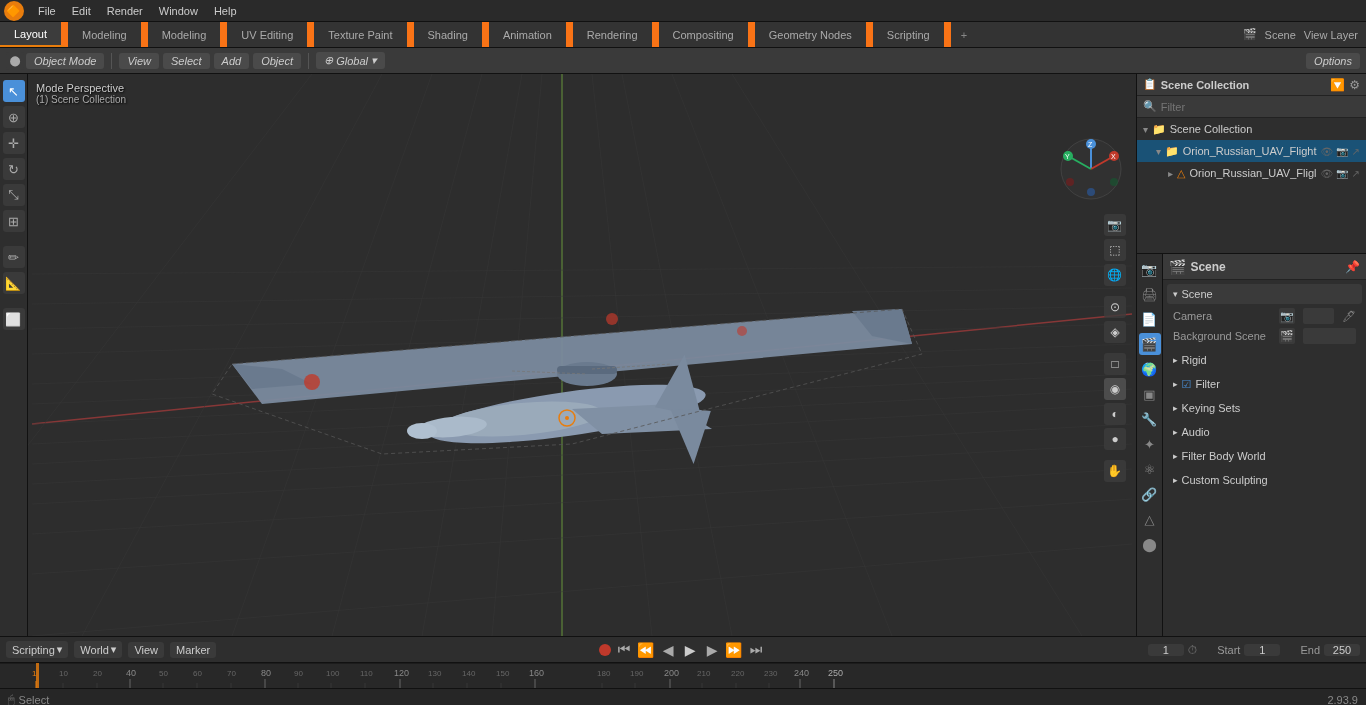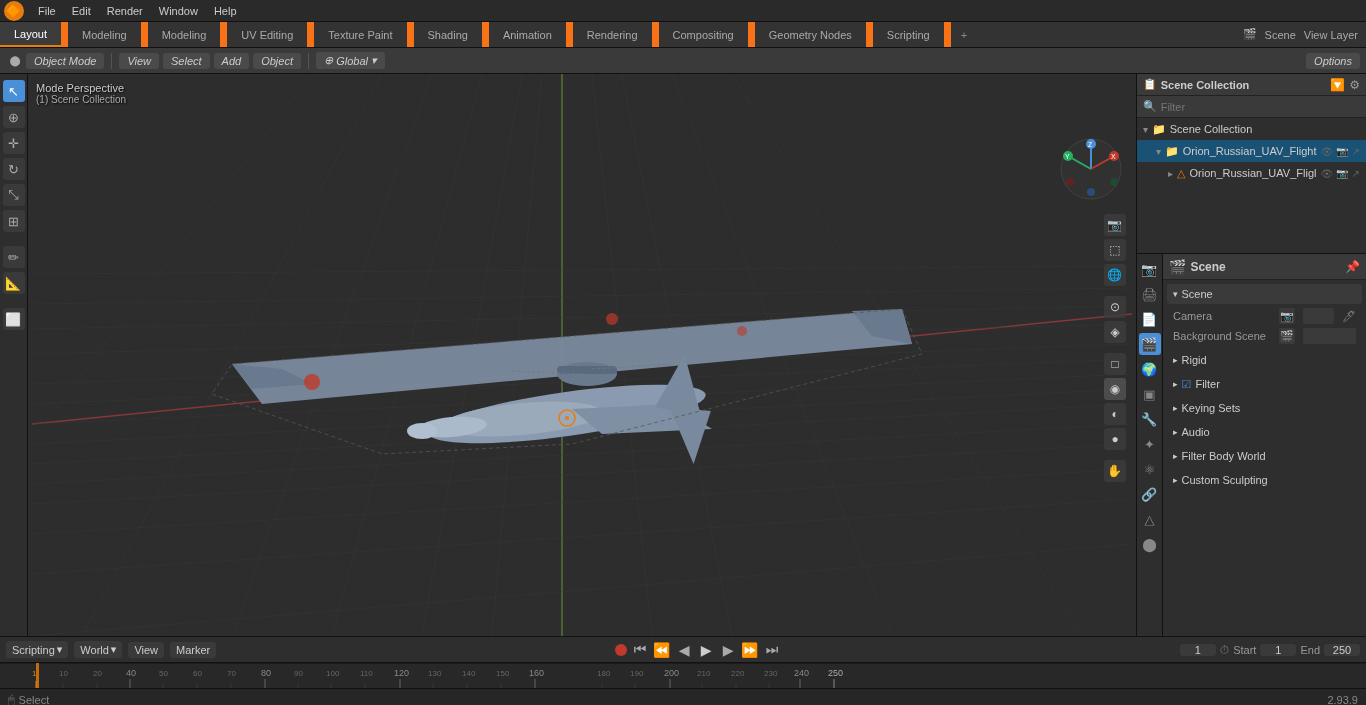--- a/index.html
+++ b/index.html
@@ -376,20 +376,21 @@
       border: none;
       border-radius: 3px;
       color: #ccc;
       font-size: 11px;
       text-align: center;
       outline: none;
     }
     .tl-label {
       font-size: 11px;
       color: #999;
+      margin-left: 16px;
     }
 
     
     #timeline-ruler {
       height: 26px;
       background: #282828;
       border-top: 1px solid #111;
       position: relative;
       overflow: hidden;
     }

